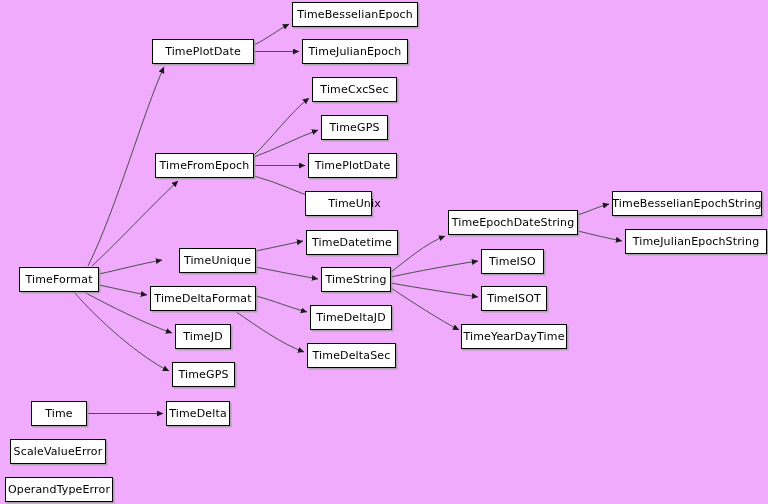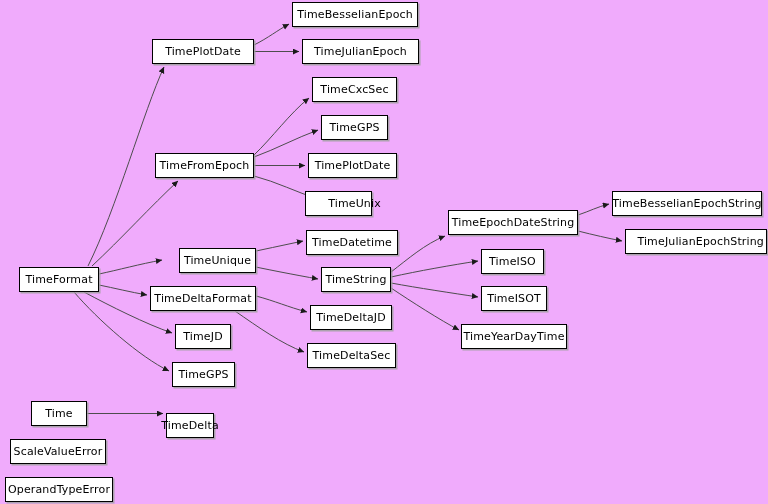--- a/index.html
+++ b/index.html
@@ -86,21 +86,21 @@
         <path d="M 87,413.5 L 163,413.5" fill="none" stroke="#4d4d4d" stroke-width="1" marker-end="url(#arrowhead)"></path>
       </g>
   </svg>
   <div id="node-layer">
       <div class="node" style="left: 292px; top: 2px; width: 126px; height: 25px;">
         <span class="node-label">TimeBesselianEpoch</span>
       </div>
       <div class="node" style="left: 152px; top: 39px; width: 102px; height: 25px;">
         <span class="node-label">TimePlotDate</span>
       </div>
-      <div class="node" style="left: 302px; top: 39px; width: 117px; height: 25px;">
+      <div class="node" style="left: 302px; top: 39px; width: 106px; height: 25px;">
         <span class="node-label">TimeJulianEpoch</span>
       </div>
       <div class="node" style="left: 312px; top: 77px; width: 85px; height: 25px;">
         <span class="node-label">TimeCxcSec</span>
       </div>
       <div class="node" style="left: 321px; top: 115px; width: 67px; height: 25px;">
         <span class="node-label">TimeGPS</span>
       </div>
       <div class="node" style="left: 155px; top: 153px; width: 99px; height: 25px; text-align: center;">
         <span class="node-label">TimeFromEpoch</span>
@@ -113,21 +113,21 @@
       </div>
       <div class="node" style="left: 306px; top: 230px; width: 92px; height: 25px;">
         <span class="node-label">TimeDatetime</span>
       </div>
       <div class="node" style="left: 448px; top: 210px; width: 130px; height: 25px;">
         <span class="node-label">TimeEpochDateString</span>
       </div>
       <div class="node" style="left: 612px; top: 191px; width: 150px; height: 25px;">
         <span class="node-label">TimeBesselianEpochString</span>
       </div>
-      <div class="node" style="left: 625px; top: 229px; width: 142px; height: 25px; justify-content: flex-end;">
+      <div class="node" style="left: 625px; top: 229px; width: 142px; height: 25px;">
         <span class="node-label">TimeJulianEpochString</span>
       </div>
       <div class="node" style="left: 165px; top: 248px; width: 77px; height: 25px; margin-left: 14px;">
         <span class="node-label">TimeUnique</span>
       </div>
       <div class="node" style="left: 321px; top: 267px; width: 70px; height: 25px;">
         <span class="node-label">TimeString</span>
       </div>
       <div class="node" style="left: 481px; top: 249px; width: 63px; height: 25px;">
         <span class="node-label">TimeISO</span>
@@ -152,21 +152,21 @@
       </div>
       <div class="node" style="left: 307px; top: 343px; width: 89px; height: 25px;">
         <span class="node-label">TimeDeltaSec</span>
       </div>
       <div class="node" style="left: 172px; top: 362px; width: 63px; height: 25px;">
         <span class="node-label">TimeGPS</span>
       </div>
       <div class="node" style="left: 31px; top: 401px; width: 56px; height: 25px;">
         <span class="node-label">Time</span>
       </div>
-      <div class="node" style="left: 166px; top: 401px; width: 48px; height: 25px; margin-top: 12px;">
+      <div class="node" style="left: 166px; top: 401px; width: 64px; height: 25px;">
         <span class="node-label">TimeDelta</span>
       </div>
       <div class="node" style="left: 10px; top: 439px; width: 96px; height: 25px; justify-content: center;">
         <span class="node-label">ScaleValueError</span>
       </div>
       <div class="node" style="left: 5px; top: 477px; width: 108px; height: 25px;">
         <span class="node-label">OperandTypeError</span>
       </div>
     </div>
 </div>

